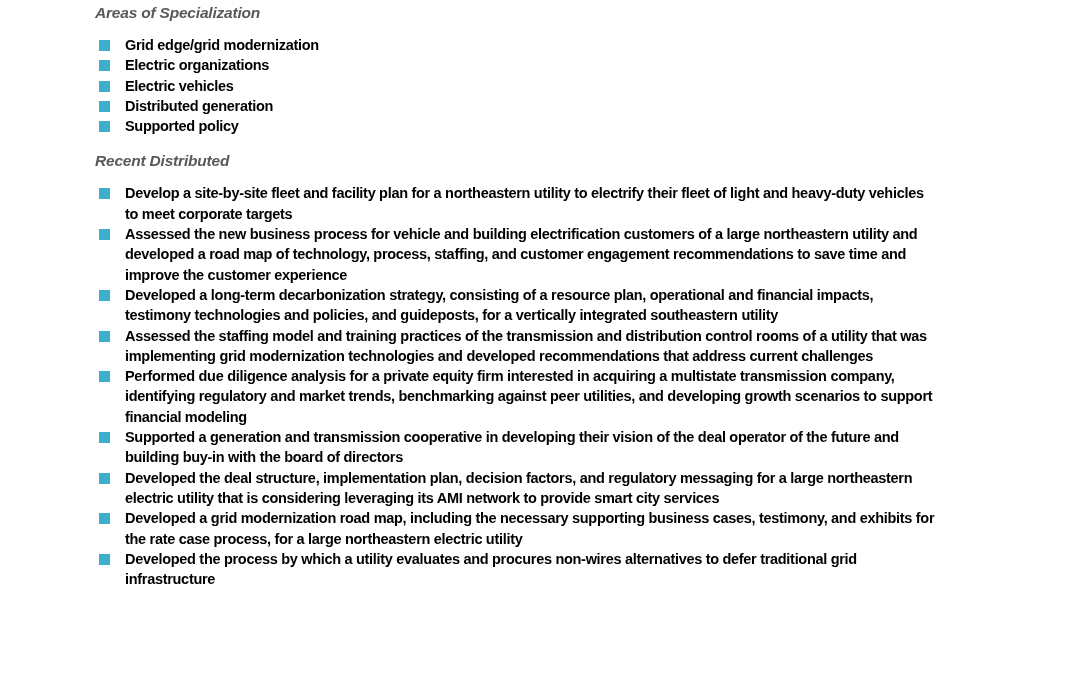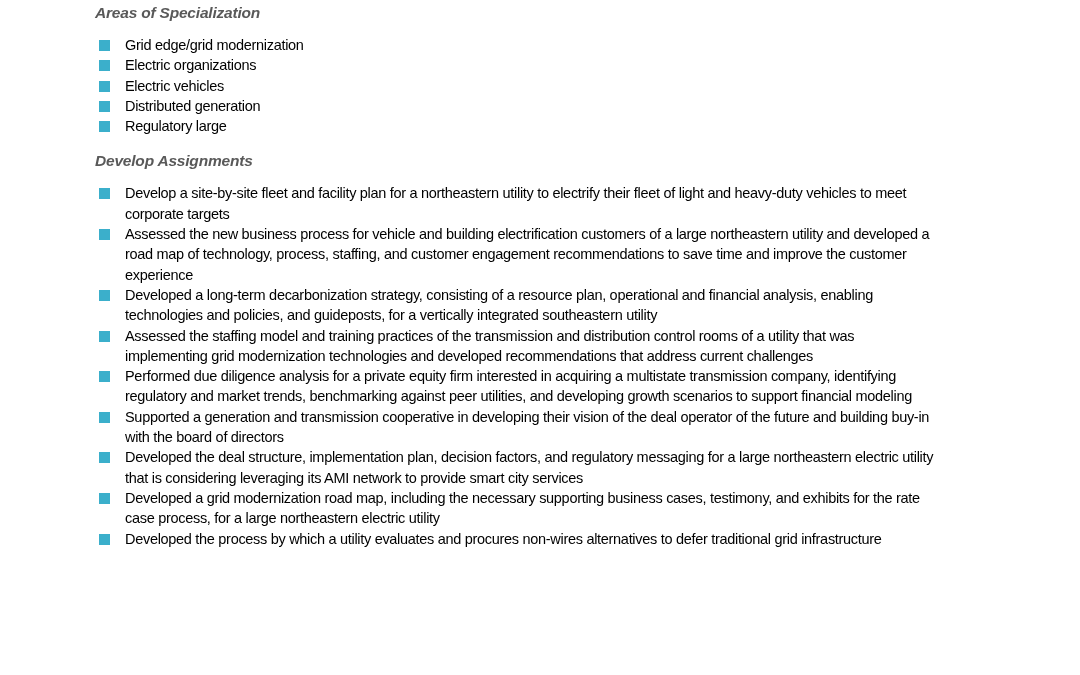--- a/index.html
+++ b/index.html
@@ -23,21 +23,21 @@
     color: #595959;
   }
   .bullet-list {
     list-style: none;
     margin-top: 13px;
     width: 843px;
   }
   .bullet-list li {
     position: relative;
     padding-left: 30px;
-    font-weight: normal;
+    font-weight: bold;
     font-size: 14.5px;
     line-height: 20.3px;
     letter-spacing: -0.3px;
     color: #010101;
   }
   .bullet-sq {
     position: absolute;
     left: 4px; top: 5px;
     width: 11px; height: 11px;
     background: #3bafcb;
@@ -63,38 +63,38 @@
     <li>
       <span class="bullet-sq"></span>
       <span>Electric vehicles</span>
     </li>
     <li>
       <span class="bullet-sq"></span>
       <span>Distributed generation</span>
     </li>
     <li>
       <span class="bullet-sq"></span>
-      <span>Regulatory large</span>
+      <span>Supported policy</span>
     </li>
   </ul>
 
-  <h2 class="section-heading second">Develop Assignments</h2>
+  <h2 class="section-heading second">Recent Distributed</h2>
 
   <ul class="bullet-list">
     <li>
       <span class="bullet-sq"></span>
       <span>Develop a site-by-site fleet and facility plan for a northeastern utility to electrify their fleet of light and heavy-duty vehicles to meet corporate targets</span>
     </li>
     <li>
       <span class="bullet-sq"></span>
       <span>Assessed the new business process for vehicle and building electrification customers of a large northeastern utility and developed a road map of technology, process, staffing, and customer engagement recommendations to save time and improve the customer experience</span>
     </li>
     <li>
       <span class="bullet-sq"></span>
-      <span>Developed a long-term decarbonization strategy, consisting of a resource plan, operational and financial analysis, enabling technologies and policies, and guideposts, for a vertically integrated southeastern utility</span>
+      <span>Developed a long-term decarbonization strategy, consisting of a resource plan, operational and financial impacts, testimony technologies and policies, and guideposts, for a vertically integrated southeastern utility</span>
     </li>
     <li>
       <span class="bullet-sq"></span>
       <span>Assessed the staffing model and training practices of the transmission and distribution control rooms of a utility that was implementing grid modernization technologies and developed recommendations that address current challenges</span>
     </li>
     <li>
       <span class="bullet-sq"></span>
       <span>Performed due diligence analysis for a private equity firm interested in acquiring a multistate transmission company, identifying regulatory and market trends, benchmarking against peer utilities, and developing growth scenarios to support financial modeling</span>
     </li>
     <li>

